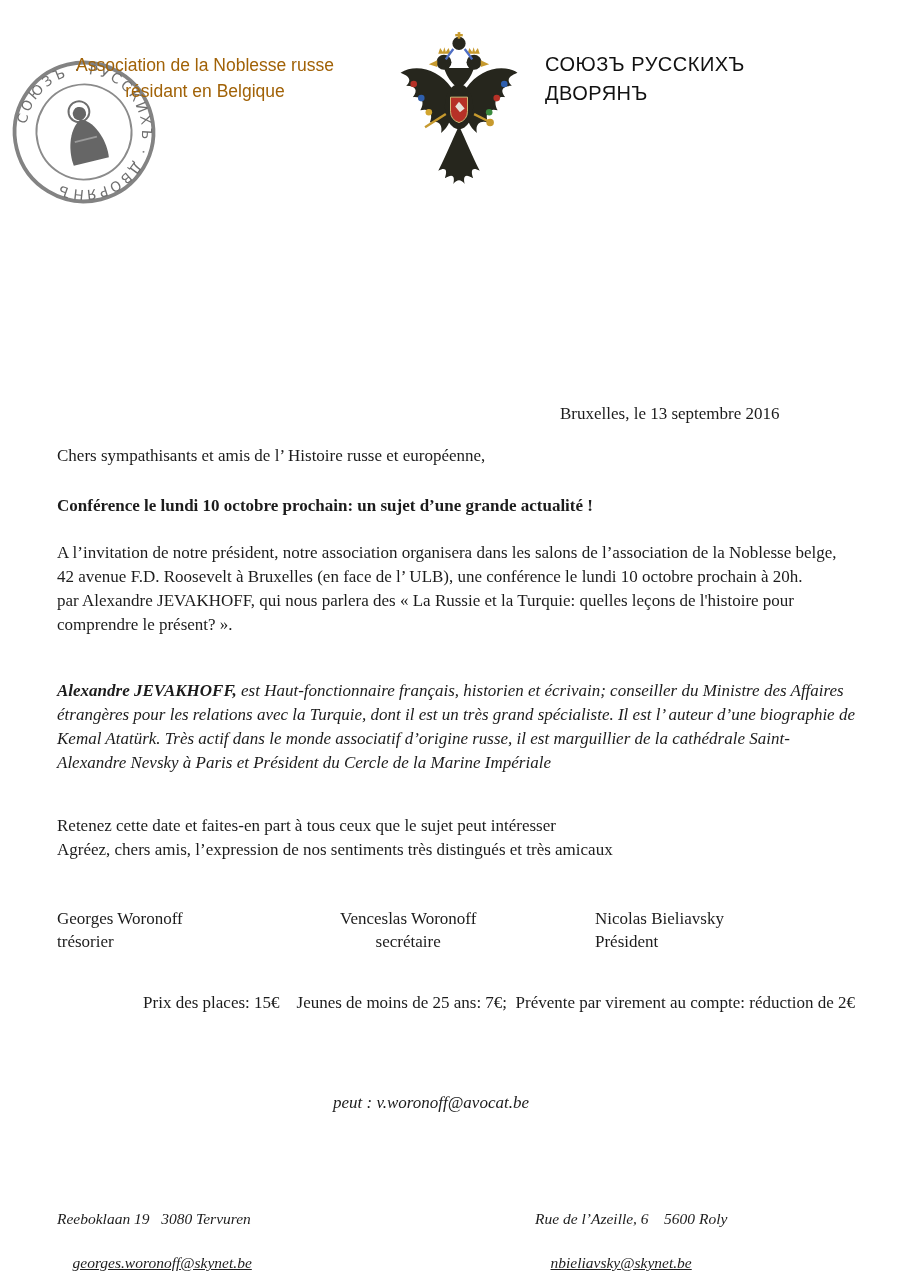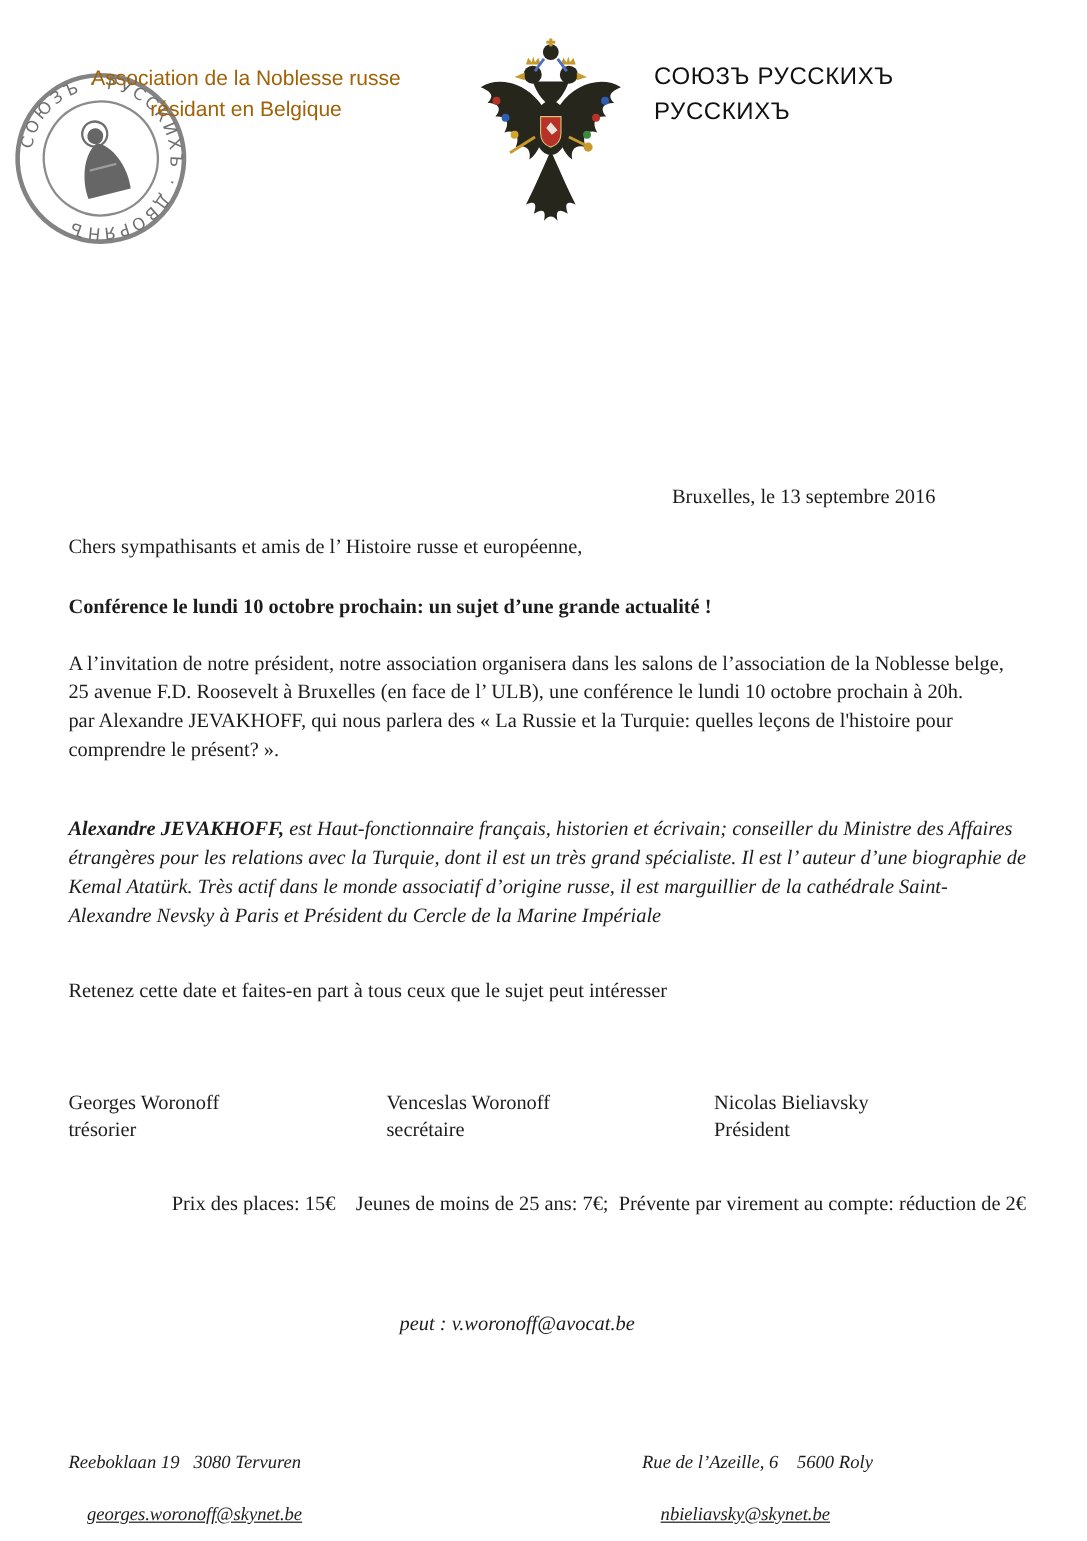--- a/index.html
+++ b/index.html
@@ -38,21 +38,21 @@
   .salutation { left:57px;  top:444px; width:800px; }
   .subject    { left:57px;  top:494px; width:800px; font-weight:bold; }
   .bodyblock  { left:57px;  top:541px; width:798px; }
   .bodyblock p { margin:0; }
   .bio        { left:57px;  top:679px; width:798px; font-style:italic; }
   .bio .bio-lead { font-weight:bold; }
   .closing    { left:57px;  top:814px; width:800px; }
 
   .sig  { top:907px; line-height:23px; }
   .sig1 { left:57px; }
-  .sig2 { left:322px; }
+  .sig2 { left:340px;text-align:center; }
   .sig3 { left:595px; }
 
   .pricing { left:57px; top:991px; width:798px; white-space:pre-wrap;text-align:right; }
 
   .contact { left:57px; top:1089px; width:748px; text-align:center; font-style:italic; line-height:27px; }
 
   .foot { font-style:italic; font-size:15.5px; line-height:22px; white-space:pre-wrap; }
   .foot-left  { left:57px;  top:1164px; }
   .foot-right { left:535px; top:1164px; }
   .email { color:#1c1c1c; text-decoration:underline; cursor:pointer; display:inline-block; }
@@ -126,38 +126,39 @@
       <circle cx="102" cy="86" r="3.5" fill="#3a8a3f"></circle>
 
       <path d="M34 102 L56 88" stroke="#c79a2e" stroke-width="2.5"></path>
       <path d="M86 88 L100 95" stroke="#c79a2e" stroke-width="2.5"></path>
       <circle cx="103" cy="97" r="4" fill="#c79a2e"></circle>
     </svg>
   </div>
 
   <div class="abs org-ru">
     <div>СОЮЗЪ РУССКИХЪ</div>
-    <div>РУССКИХЪ</div>
+    <div>ДВОРЯНЪ</div>
   </div>
 
   <div class="abs dateline">Bruxelles, le 13 septembre 2016</div>
 
   <div class="abs salutation">Chers sympathisants et amis de l’ Histoire russe et européenne,</div>
 
   <div class="abs subject">Conférence le lundi 10 octobre prochain: un sujet d’une grande actualité !</div>
 
   <div class="abs bodyblock">
-    <p>A l’invitation de notre président, notre association organisera dans les salons de l’association de la Noblesse belge, 25 avenue F.D. Roosevelt à Bruxelles (en face de l’ ULB), une conférence le lundi 10 octobre prochain à 20h.</p>
+    <p>A l’invitation de notre président, notre association organisera dans les salons de l’association de la Noblesse belge, 42 avenue F.D. Roosevelt à Bruxelles (en face de l’ ULB), une conférence le lundi 10 octobre prochain à 20h.</p>
     <p>par Alexandre JEVAKHOFF, qui nous parlera des « La Russie et la Turquie: quelles leçons de l'histoire pour comprendre le présent? ».</p>
   </div>
 
   <div class="abs bio"><span class="bio-lead">Alexandre JEVAKHOFF,</span><span> est Haut-fonctionnaire français, historien  et écrivain; conseiller du Ministre des Affaires étrangères pour les relations avec la Turquie, dont il est un très grand spécialiste. Il est l’ auteur d’une biographie de Kemal Atatürk. Très actif dans le monde associatif d’origine russe, il est marguillier de la cathédrale Saint-Alexandre Nevsky à Paris et Président du Cercle de la Marine Impériale</span></div>
 
   <div class="abs closing">
     <div>Retenez cette date et faites-en part à tous ceux que le sujet peut intéresser</div>
+    <div>Agréez, chers amis, l’expression de nos sentiments très distingués et très amicaux</div>
   </div>
 
   <div class="abs sig sig1">
     <div>Georges Woronoff</div>
     <div>trésorier</div>
   </div>
   <div class="abs sig sig2">
     <div>Venceslas Woronoff</div>
     <div>secrétaire</div>
   </div>

